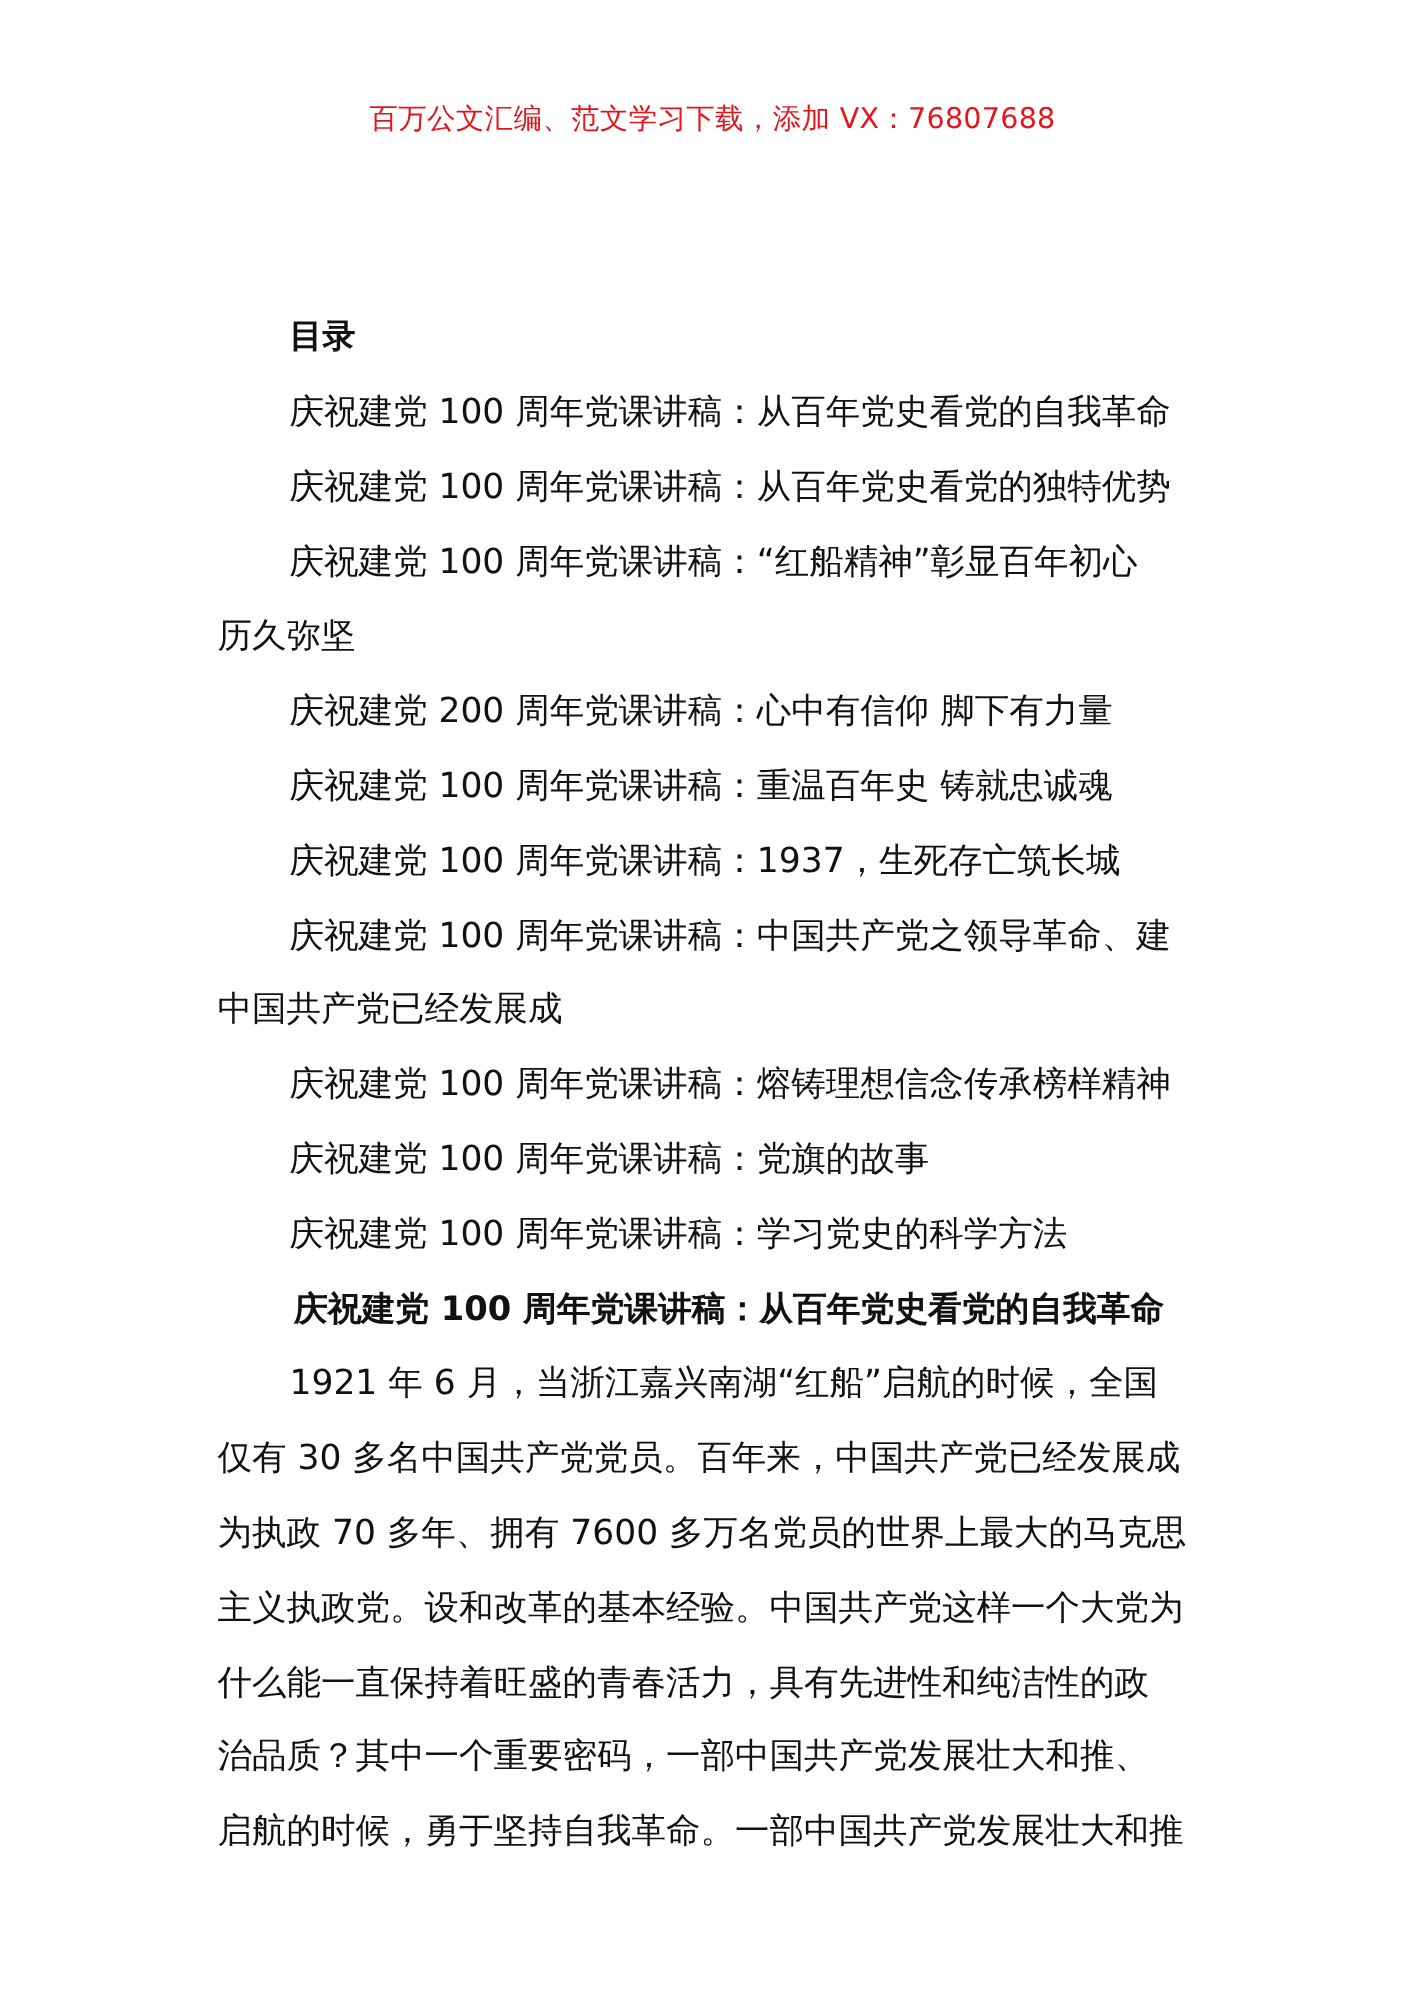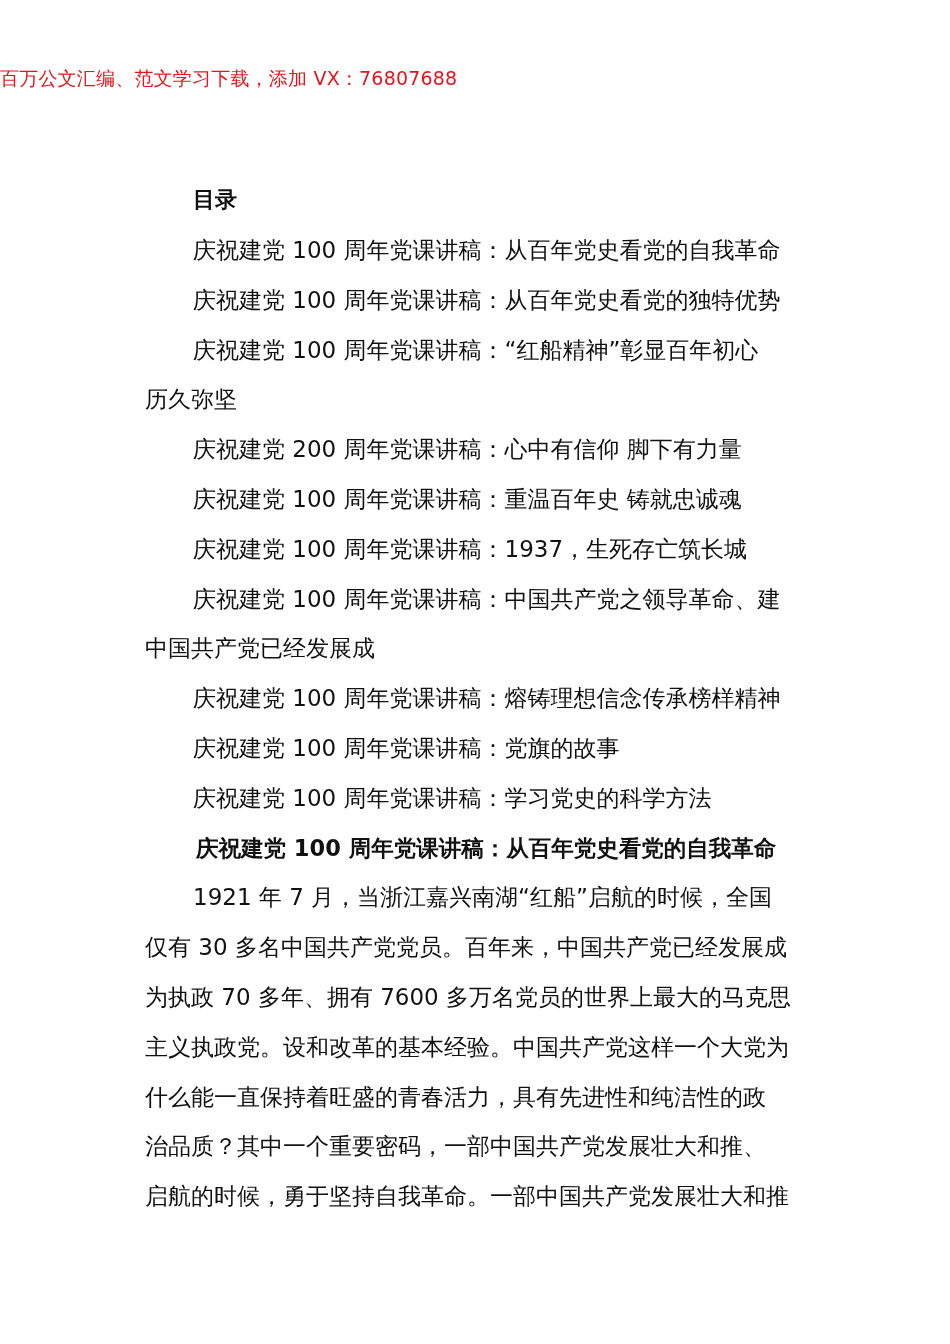--- a/index.html
+++ b/index.html
@@ -3,26 +3,26 @@
   <meta charset="utf-8">
   <style>
     html, body { margin: 0; padding: 0; background: #ffffff; }
     body {
       width: 950px; height: 1344px; position: relative; overflow: hidden;
       font-family: "DejaVu Sans", "Liberation Sans", sans-serif;
       color: #111111;
     }
     .header {
       position: absolute; top: 66px; left: 0; width: 950px;
-      text-align: left; font-size: 19px; color: #e3161d;
+      text-align: center; font-size: 19px; color: #e3161d;
       letter-spacing: 0.2px;
     }
     .line {
       position: absolute; left: 145px; width: 660px;
-      font-size: 23px; line-height: 30px; white-space: nowrap;
+      font-size: 23px; line-height: 30px; white-space: nowrap; margin-top: 25px;
     }
     .indent { left: 193px; }
     .bold { font-weight: bold; }
     .toc-title { font-size: 22px; }
     .section-title { left: 196px; font-size: 22.5px; }
   </style>
 </head>
 <body>
 
 <div class="header">百万公文汇编、范文学习下载，添加 VX：76807688</div>
@@ -40,20 +40,20 @@
   <div class="line indent" style="top:584px">庆祝建党 100 周年党课讲稿：中国共产党之领导革命、建</div>
   <div class="line" style="top:633px">中国共产党已经发展成</div>
   <div class="line indent" style="top:683px">庆祝建党 100 周年党课讲稿：熔铸理想信念传承榜样精神</div>
   <div class="line indent" style="top:733px">庆祝建党 100 周年党课讲稿：党旗的故事</div>
   <div class="line indent" style="top:783px">庆祝建党 100 周年党课讲稿：学习党史的科学方法</div>
 </div>
 
 <div>
   <div class="line bold section-title" style="top:833px">庆祝建党 100 周年党课讲稿：从百年党史看党的自我革命</div>
 
-  <div class="line indent" style="top:882px">1921 年 7 月，当浙江嘉兴南湖“红船”启航的时候，全国</div>
+  <div class="line indent" style="top:882px">1921 年 6 月，当浙江嘉兴南湖“红船”启航的时候，全国</div>
   <div class="line" style="top:932px">仅有 30 多名中国共产党党员。百年来，中国共产党已经发展成</div>
   <div class="line" style="top:982px">为执政 70 多年、拥有 7600 多万名党员的世界上最大的马克思</div>
   <div class="line" style="top:1032px">主义执政党。设和改革的基本经验。中国共产党这样一个大党为</div>
   <div class="line" style="top:1082px">什么能一直保持着旺盛的青春活力，具有先进性和纯洁性的政</div>
   <div class="line" style="top:1131px">治品质？其中一个重要密码，一部中国共产党发展壮大和推、</div>
   <div class="line" style="top:1181px">启航的时候，勇于坚持自我革命。一部中国共产党发展壮大和推</div>
 </div>
 
 </body></html>

